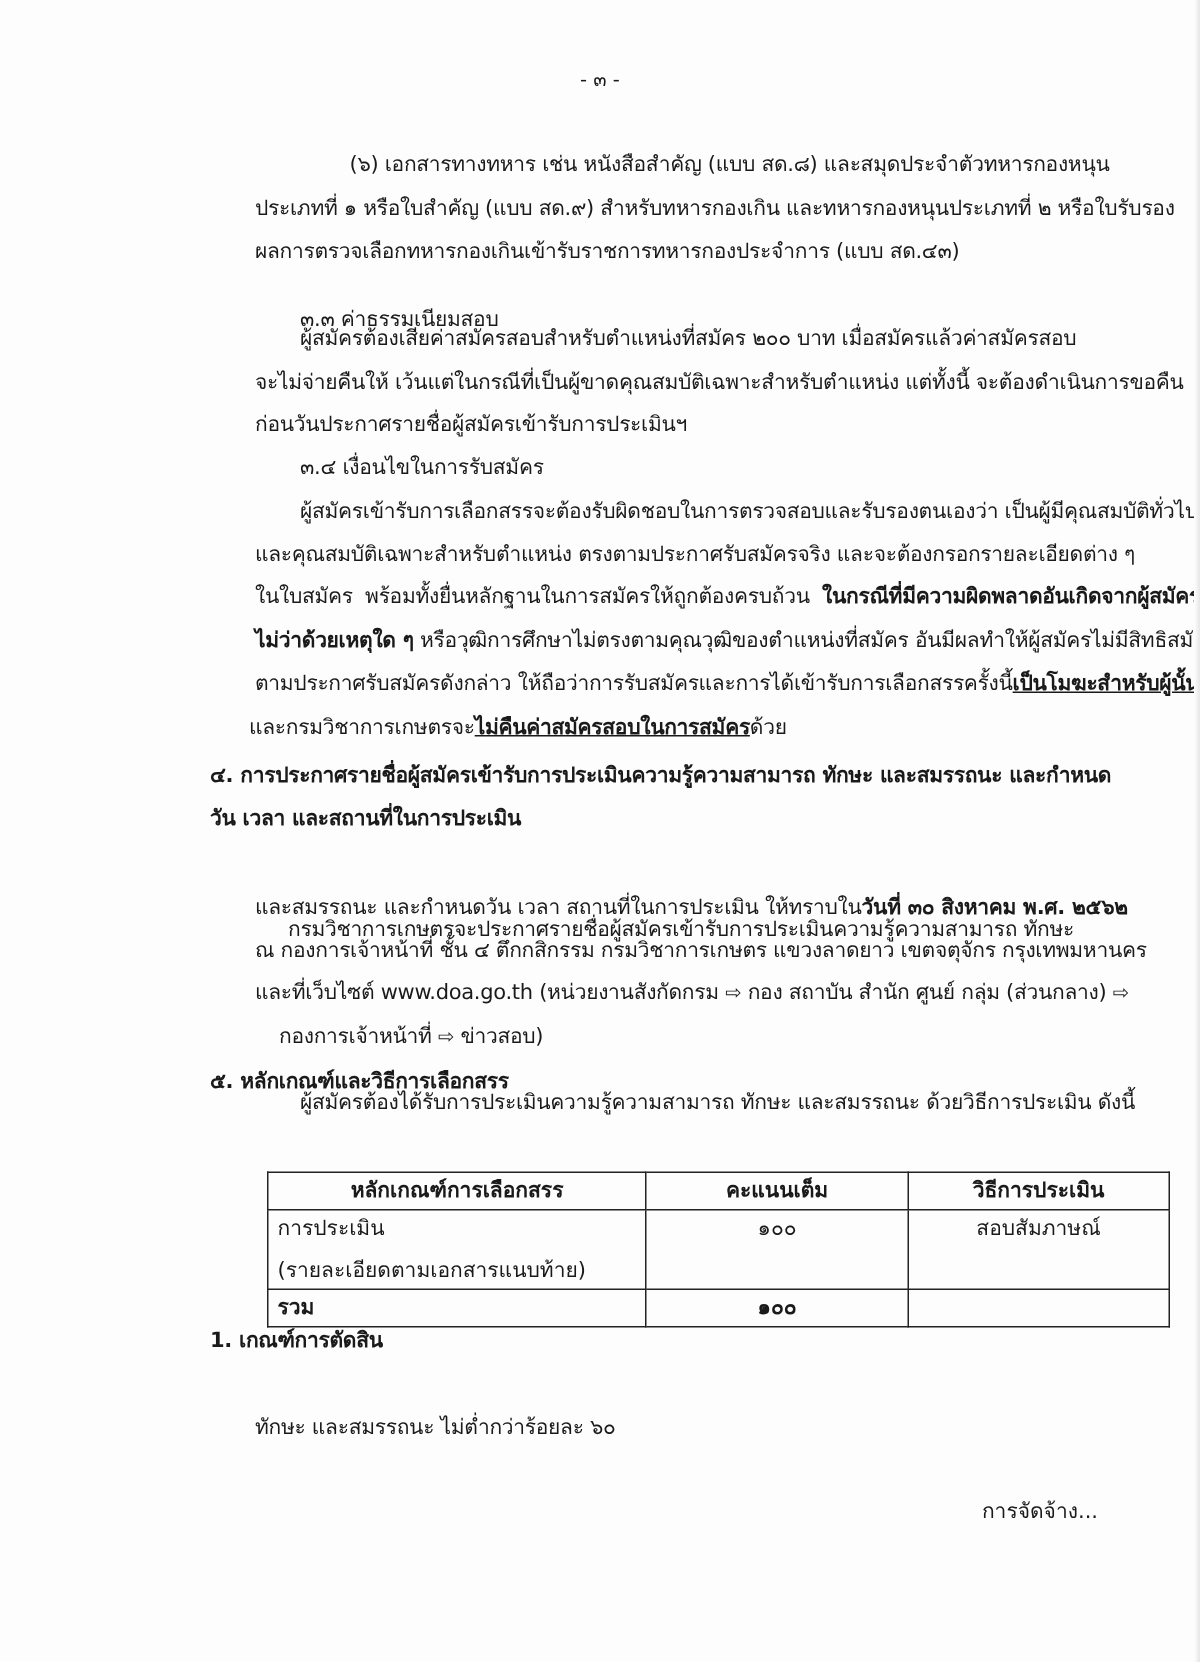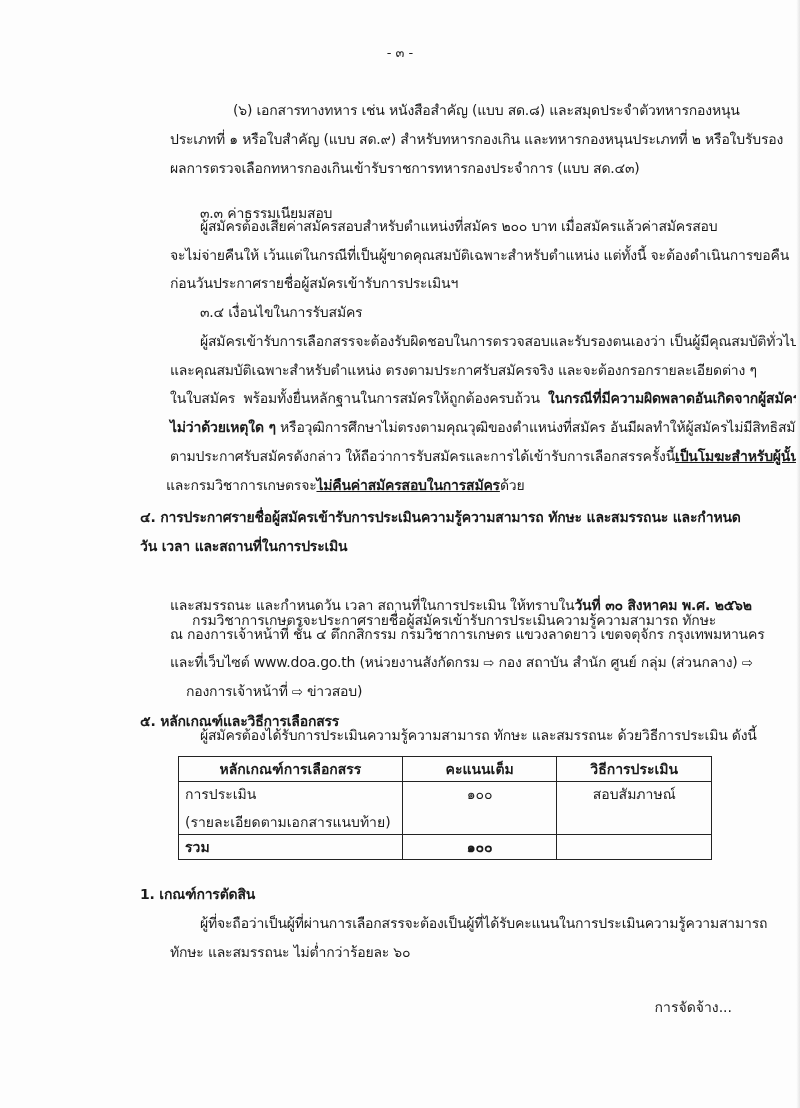--- a/index.html
+++ b/index.html
@@ -3,21 +3,21 @@
 <meta charset="utf-8">
 <style>
   html, body { margin: 0; padding: 0; background: #ffffff; }
   body { width: 800px; height: 1108px; position: relative; overflow: hidden;
          font-family: "DejaVu Sans", "Liberation Sans", sans-serif; color: #1a1a1a; }
   .page { position: absolute; left: 0; top: 0; width: 800px; height: 1108px; background: #fdfdfd; }
   .ln { position: absolute; font-size: 14px; line-height: 20px; white-space: nowrap; letter-spacing: -0.2px; }
   .b { font-weight: bold; }
   .u { text-decoration: underline; font-weight: bold; }
   .pagenum { position: absolute; top: 42px; left: 0; width: 800px; text-align: center; font-size: 13px; }
-  table.crit { position: absolute; left: 178px; top: 756px; width: 534px; border-collapse: collapse; font-size: 14px; }
+  table.crit { position: absolute; left: 178px; top: 781px; width: 602px; border-collapse: collapse; font-size: 14px; }
   table.crit td, table.crit th { border: 1.5px solid #222; padding: 2px 6px; line-height: 20px; vertical-align: top; }
   table.crit th { font-weight: bold; text-align: center; }
   .c { text-align: center; }
   .arrow { font-size: 13px; }
   .footer { position: absolute; right: 68px; top: 996px; font-size: 14px; margin-left: 48px; }
   .edge { position: absolute; right: 0; top: 0; width: 4px; height: 1108px; background: linear-gradient(90deg, #fff, #e6e6e6); }
 </style>
 </head>
 <body>
 
@@ -89,19 +89,18 @@
     </tr>
     <tr>
       <td class="b">รวม</td>
       <td class="c b">๑๐๐</td>
       <td></td>
     </tr>
   </tbody>
     </table>
 
   <div class="ln b" style="left:140px; top:884px;">1. เกณฑ์การตัดสิน</div>
-  <div class="ln" style="left:200px; top:913px;">ผู้ที่จะถือว่าเป็นผู้ที่ผ่านการเลือกสรรจะต้องเป็นผู้ที่ได้รับคะแนนในการประเมินความรู้ความสามารถ</div>
   <div class="ln" style="left:170px; top:942px;">ทักษะ และสมรรถนะ ไม่ต่ำกว่าร้อยละ ๖๐</div>
 
   <div class="footer">การจัดจ้าง...</div>
 
   <div class="edge"></div>
 </div>
 
 </body></html>

